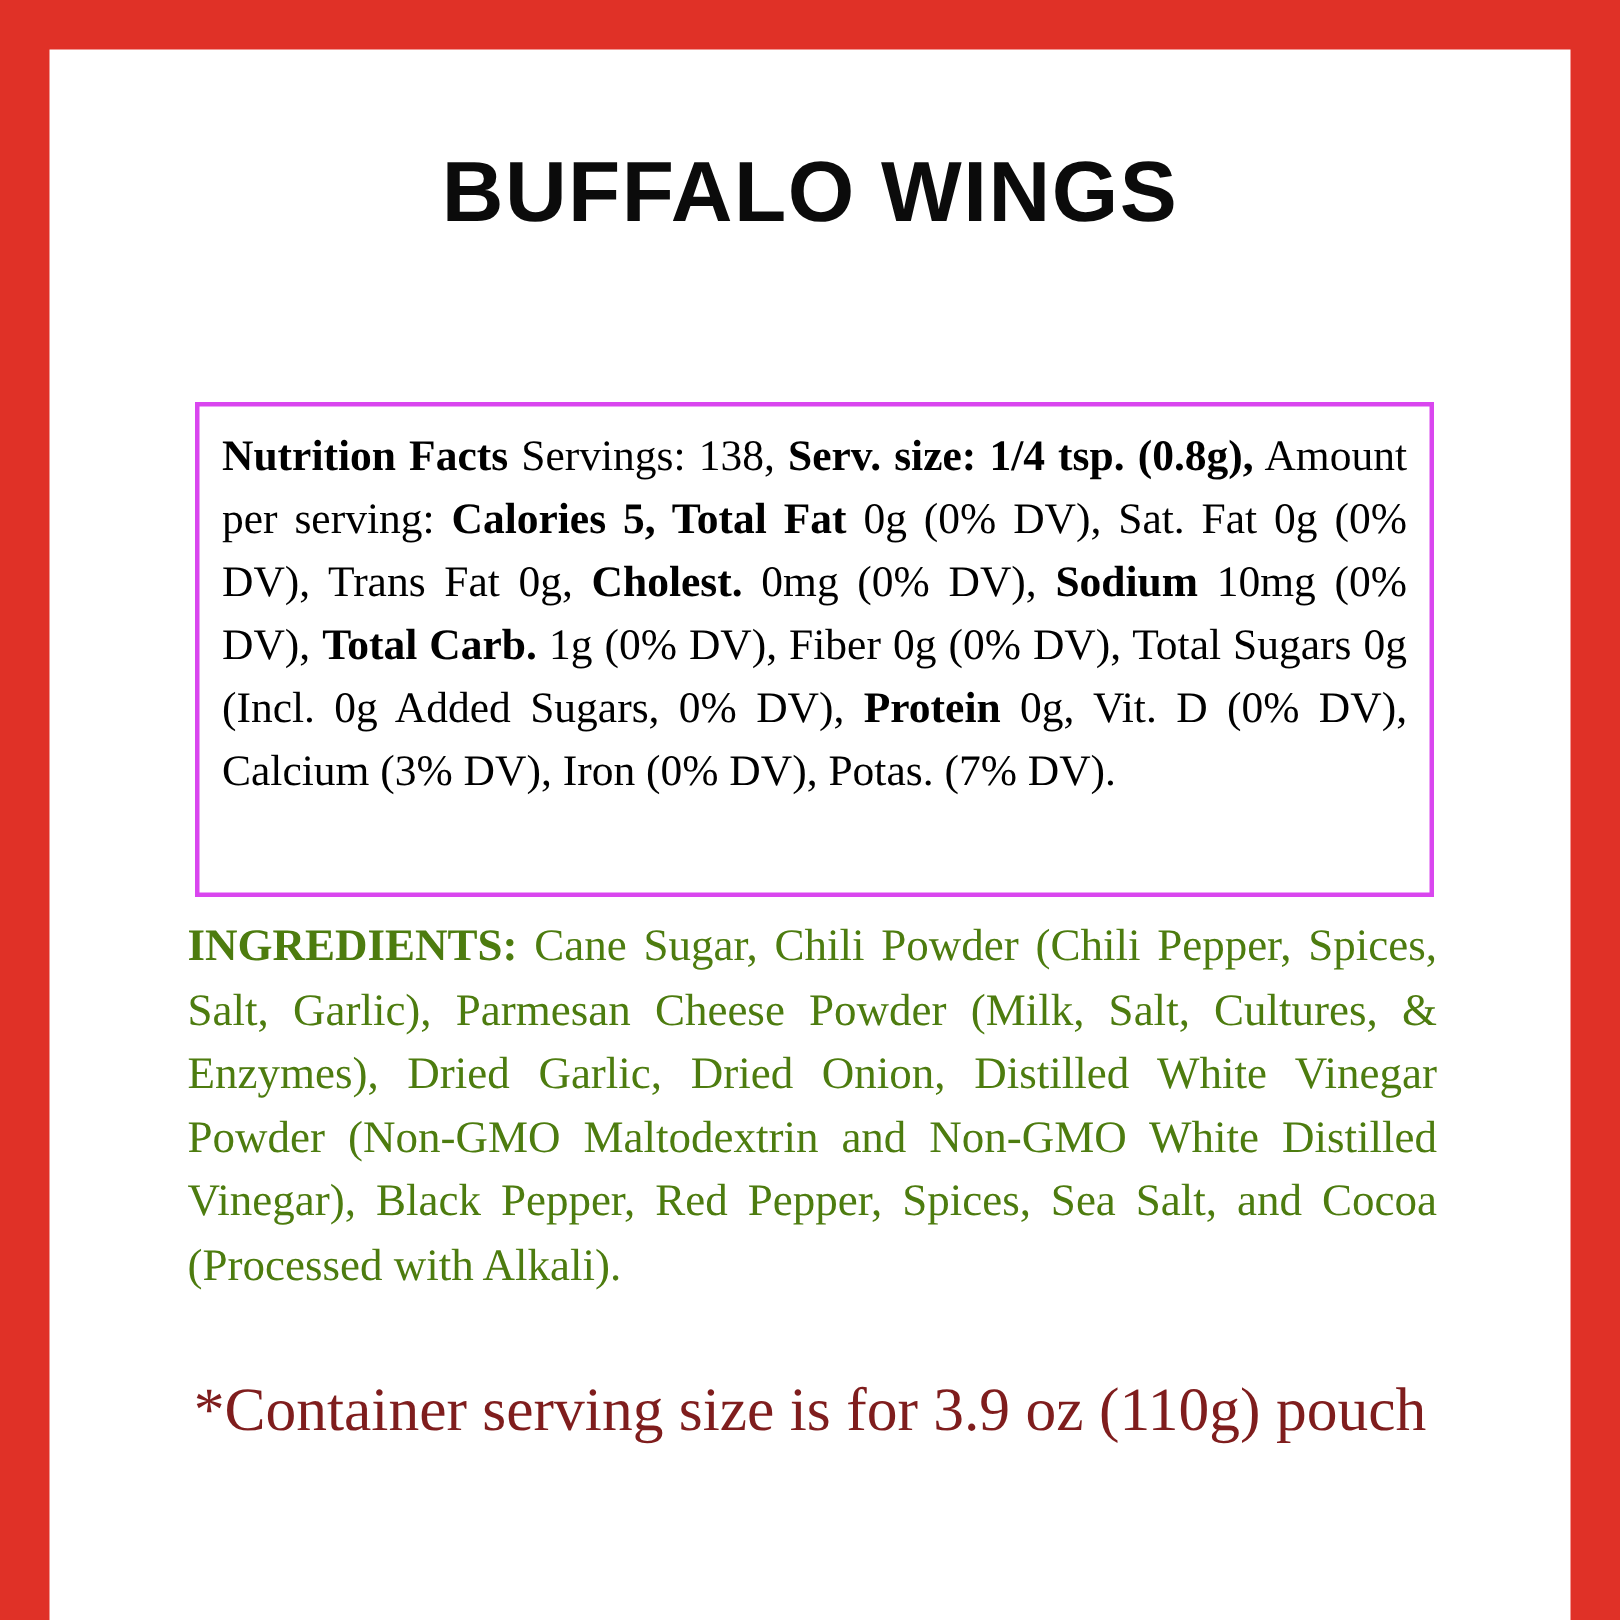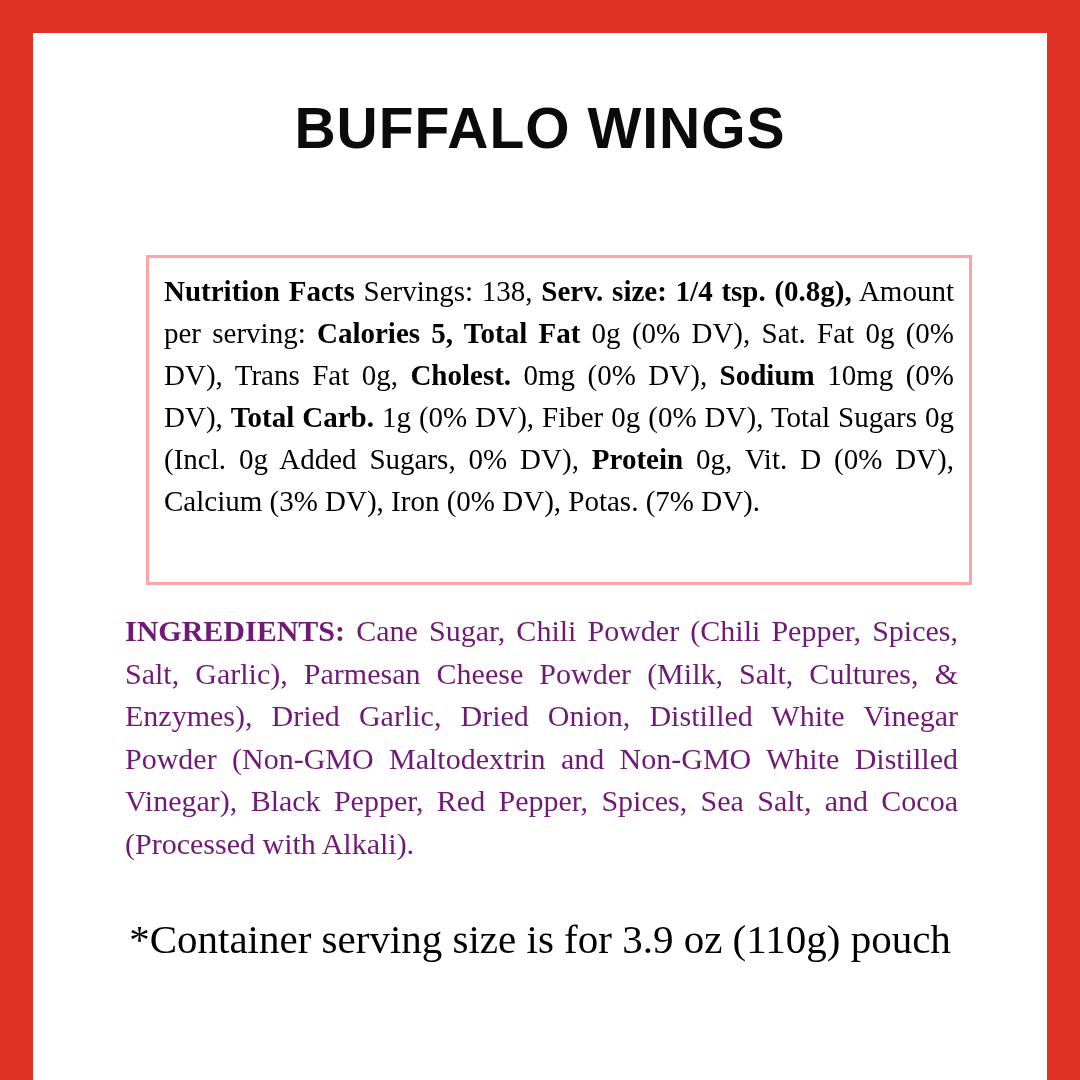--- a/index.html
+++ b/index.html
@@ -43,60 +43,59 @@
     letter-spacing: 1px;
   }
   .title-line2 {
     font-size: 57px;
     line-height: 75px;
     letter-spacing: 1px;
   }
   .nutrition-box {
     position: absolute;
     left: 97px;
-    top: 222px;
+    top: 235px;
     width: 790px;
     height: 300px;
-    border: 3px solid #fca5a5;
+    border: 3px solid #d946ef;
     padding: 12px 15px 12px 15px;
-    margin-left: 16px;
   }
   .nutrition-text {
     font-size: 29px;
     line-height: 42px;
     text-align: justify;
     color: #000000;
   }
   .ingredients-block {
     position: absolute;
     left: 92px;
     top: 577px;
     width: 833px;
   }
   .ingredients-text {
     font-size: 30px;
     line-height: 42.5px;
     text-align: justify;
-    color: #701a75;
+    color: #4d7c0f;
   }
   .contains-line {
     font-size: 30px;
     line-height: 42.5px;
     font-weight: 700;
     color: #000000;
   }
   .footnote {
     position: absolute;
     left: 40px;
     right: 40px;
     top: 880px;
     text-align: center;
     font-size: 41px;
     line-height: 52px;
-    color: #000000;
+    color: #7f1d1d;
   }
 </style>
 </head>
 <body>
 
 <div class="frame" style="background: rgb(224, 49, 39);"></div>
 
 <div class="page" style="background: rgb(255, 255, 255);">
 
   <div class="title-block">

